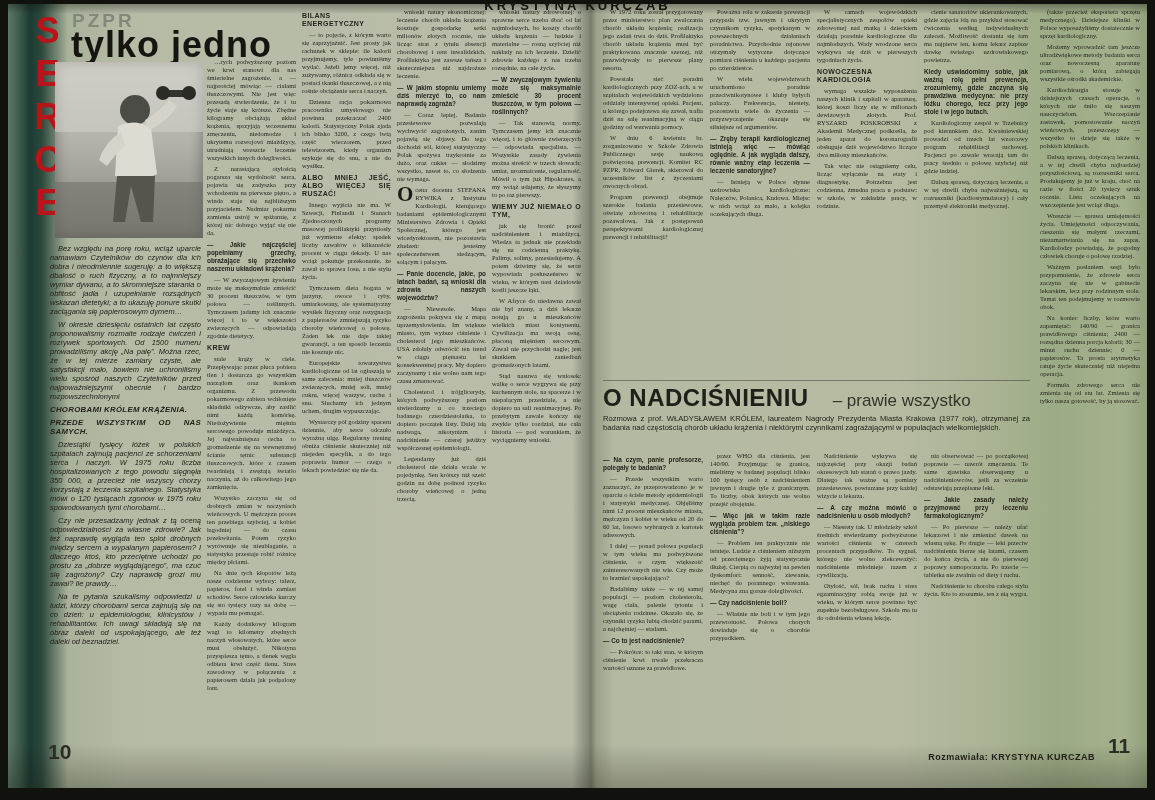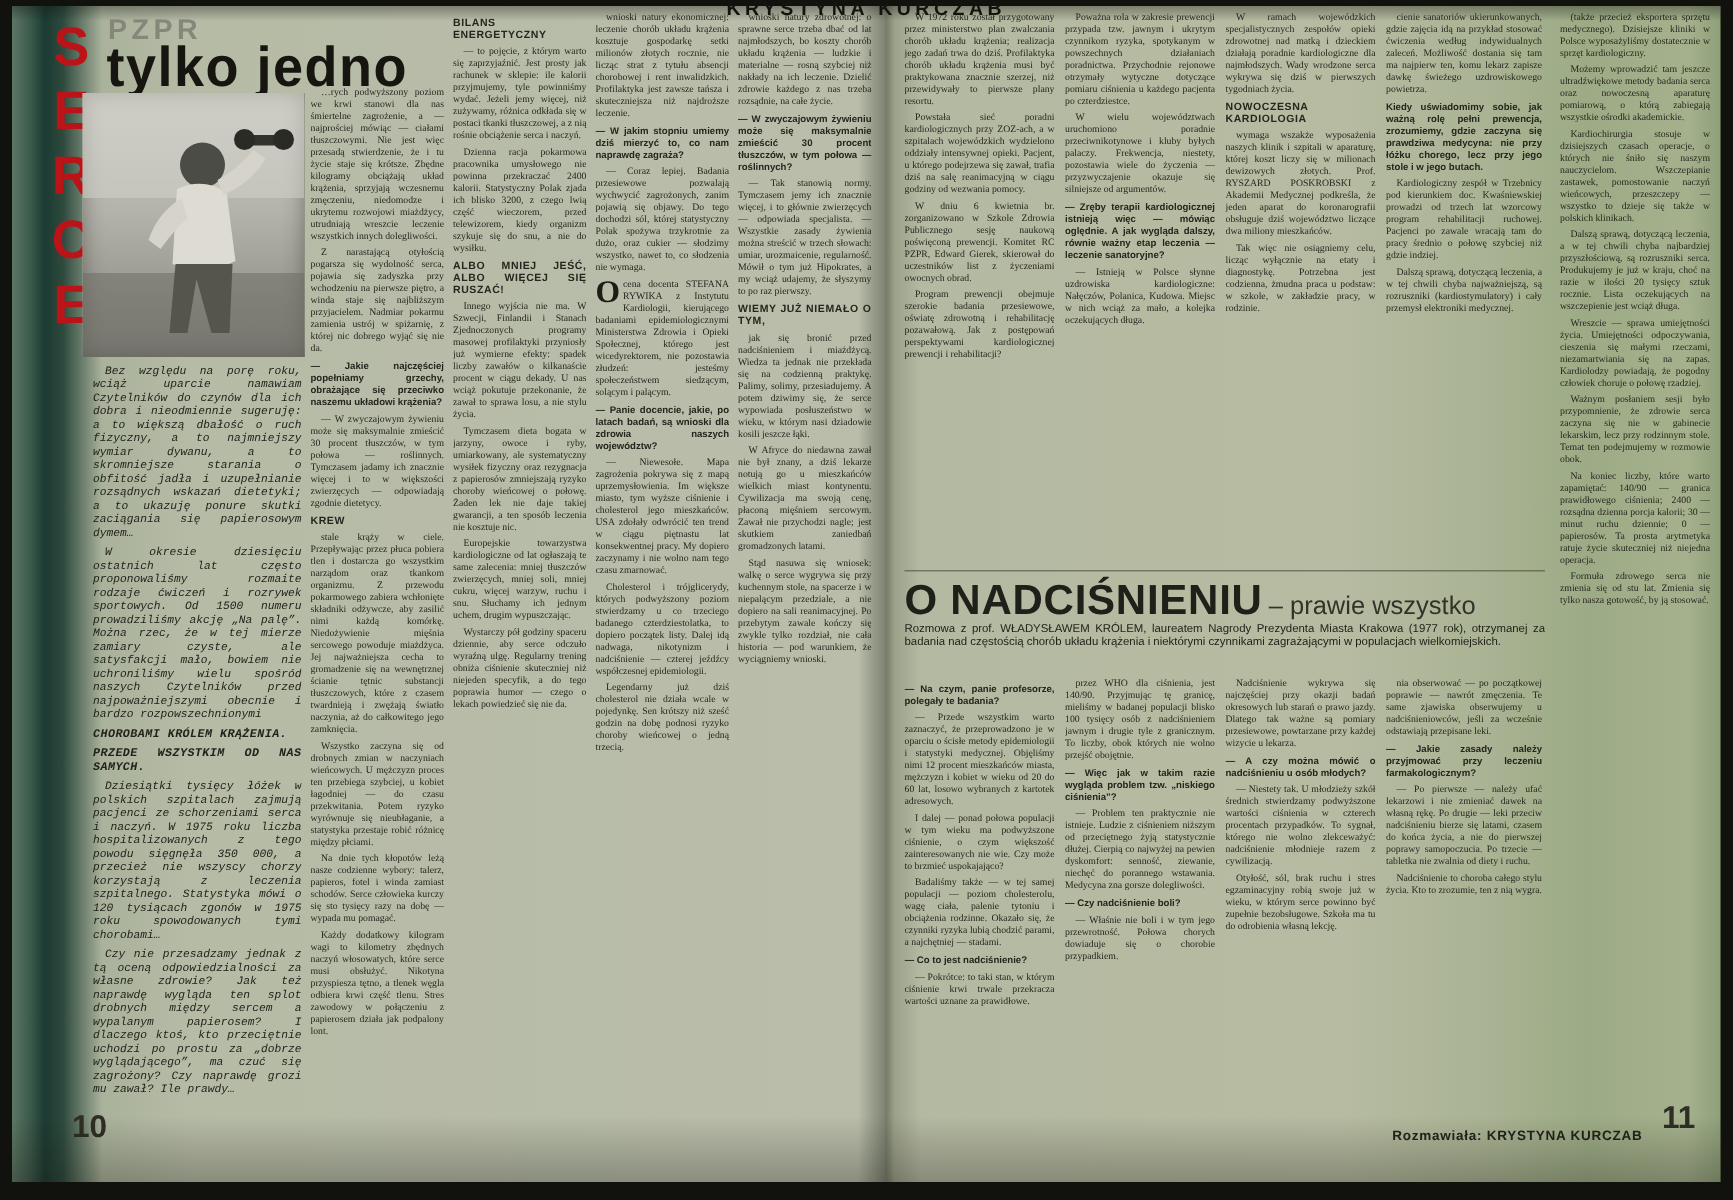--- a/index.html
+++ b/index.html
@@ -40,28 +40,28 @@
     font-family:"Liberation Serif",serif;font-size:6.5px;line-height:8px;}
   .run{margin:0 0 3px 0;text-indent:7px;}
   .run-q{font-weight:bold;text-indent:0;margin-top:4px;font-family:"Liberation Sans",sans-serif;font-size:6.4px;}
   .run-h{font-weight:bold;text-indent:0;margin-top:4px;letter-spacing:.4px;
     font-family:"Liberation Sans",sans-serif;font-size:7px;}
   .run-cap{text-indent:0;}
   .run-cap::first-letter{float:left;font-size:21px;line-height:17px;font-weight:bold;
     margin:0 2px 0 0;color:#1d1c16;}
   .intro{position:absolute;left:50px;top:244px;width:151px;height:494px;overflow:hidden;
     color:#23221b;text-align:justify;}
-  .intro .run{font-family:Liberation Mono, monospace;font-style:italic;font-size:7.5px;
-    line-height:9px;margin:0 0 4px 12px;text-indent:8px;}
+  .intro .run{font-family:Liberation Sans, sans-serif;font-style:italic;font-size:7.5px;
+    line-height:9px;margin:0 0 4px 0;text-indent:8px;}
   .intro .run-ib{font-style:italic;font-weight:bold;text-indent:0;
     font-size:7.8px;letter-spacing:.3px;}
   
   .iv-headline{position:absolute;left:603px;top:384px;white-space:nowrap;color:#20201a;}
-  .iv-headline .bold{font-weight:900;font-size:28px;letter-spacing:.5px;}
-  .iv-headline .rest{font-weight:500;font-size:17px;margin-left:4px;color:#33332a;}
+  .iv-headline .bold{font-weight:900;font-size:24px;letter-spacing:.5px;}
+  .iv-headline .rest{font-weight:500;font-size:17px;margin-left:24px;color:#33332a;}
   .iv-subtitle{position:absolute;left:603px;top:414px;width:427px;height:34px;overflow:hidden;
     font-weight:normal;font-size:7.6px;line-height:9px;text-align:justify;color:#22221b;
     font-family:"Liberation Sans",sans-serif;}
   .iv-byline{position:absolute;left:800px;top:752px;width:295px;text-align:right;
     font-weight:bold;font-size:9px;letter-spacing:.5px;color:#22221b;}
   .rule{position:absolute;left:603px;top:380px;width:427px;height:1px;background:rgba(40,40,30,.45);}
 </style>
 </head>
 <body>
 
@@ -92,20 +92,21 @@
     </svg>
   </div>
 
   <div class="intro">
       <p class="run run-i">Bez względu na porę roku, wciąż uparcie namawiam Czytelników do czynów dla ich dobra i nieodmiennie sugeruję: a to większą dbałość o ruch fizyczny, a to najmniejszy wymiar dywanu, a to skromniejsze starania o obfitość jadła i uzupełnianie rozsądnych wskazań dietetyki; a to ukazuję ponure skutki zaciągania się papierosowym dymem…</p>
       <p class="run run-i">W okresie dziesięciu ostatnich lat często proponowaliśmy rozmaite rodzaje ćwiczeń i rozrywek sportowych. Od 1500 numeru prowadziliśmy akcję „Na palę”. Można rzec, że w tej mierze zamiary czyste, ale satysfakcji mało, bowiem nie uchroniliśmy wielu spośród naszych Czytelników przed najpoważniejszymi obecnie i bardzo rozpowszechnionymi</p>
       <p class="run run-ib">CHOROBAMI KRÓLEM KRĄŻENIA.</p>
       <p class="run run-ib">PRZEDE WSZYSTKIM OD NAS SAMYCH.</p>
       <p class="run run-i">Dziesiątki tysięcy łóżek w polskich szpitalach zajmują pacjenci ze schorzeniami serca i naczyń. W 1975 roku liczba hospitalizowanych z tego powodu sięgnęła 350 000, a przecież nie wszyscy chorzy korzystają z leczenia szpitalnego. Statystyka mówi o 120 tysiącach zgonów w 1975 roku spowodowanych tymi chorobami…</p>
       <p class="run run-i">Czy nie przesadzamy jednak z tą oceną odpowiedzialności za własne zdrowie? Jak też naprawdę wygląda ten splot drobnych między sercem a wypalanym papierosem? I dlaczego ktoś, kto przeciętnie uchodzi po prostu za „dobrze wyglądającego”, ma czuć się zagrożony? Czy naprawdę grozi mu zawał? Ile prawdy…</p>
+      <p class="run run-i">Na te pytania szukaliśmy odpowiedzi u ludzi, którzy chorobami serca zajmują się na co dzień: u epidemiologów, klinicystów i rehabilitantów. Ich uwagi składają się na obraz daleki od uspokajającego, ale też daleki od beznadziei.</p>
     </div>
 
   <div class="col" style="left:207px;top:58px;width:89px;height:704px;">
       <p class="run run-p">…rych podwyższony poziom we krwi stanowi dla nas śmiertelne zagrożenie, a — najprościej mówiąc — ciałami tłuszczowymi. Nie jest więc przesadą stwierdzenie, że i tu życie staje się krótsze. Zbędne kilogramy obciążają układ krążenia, sprzyjają wczesnemu zmęczeniu, niedomodze i ukrytemu rozwojowi miażdżycy, utrudniają wreszcie leczenie wszystkich innych dolegliwości.</p>
       <p class="run run-p">Z narastającą otyłością pogarsza się wydolność serca, pojawia się zadyszka przy wchodzeniu na pierwsze piętro, a winda staje się najbliższym przyjacielem. Nadmiar pokarmu zamienia ustrój w spiżarnię, z której nic dobrego wyjąć się nie da.</p>
       <p class="run run-q">— Jakie najczęściej popełniamy grzechy, obrażające się przeciwko naszemu układowi krążenia?</p>
       <p class="run run-p">— W zwyczajowym żywieniu może się maksymalnie zmieścić 30 procent tłuszczów, w tym połowa — roślinnych. Tymczasem jadamy ich znacznie więcej i to w większości zwierzęcych — odpowiadają zgodnie dietetycy.</p>
       <p class="run run-h">KREW</p>
       <p class="run run-p">stale krąży w ciele. Przepływając przez płuca pobiera tlen i dostarcza go wszystkim narządom oraz tkankom organizmu. Z przewodu pokarmowego zabiera wchłonięte składniki odżywcze, aby zasilić nimi każdą komórkę. Niedożywienie mięśnia sercowego powoduje miażdżyca. Jej najważniejsza cecha to gromadzenie się na wewnętrznej ścianie tętnic substancji tłuszczowych, które z czasem twardnieją i zwężają światło naczynia, aż do całkowitego jego zamknięcia.</p>
       <p class="run run-p">Wszystko zaczyna się od drobnych zmian w naczyniach wieńcowych. U mężczyzn proces ten przebiega szybciej, u kobiet łagodniej — do czasu przekwitania. Potem ryzyko wyrównuje się nieubłaganie, a statystyka przestaje robić różnicę między płciami.</p>

